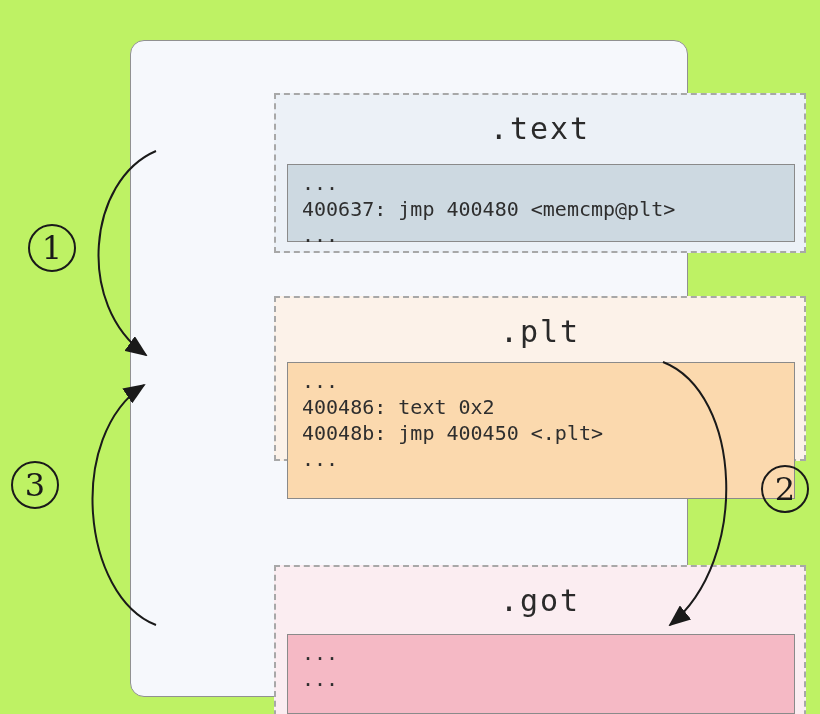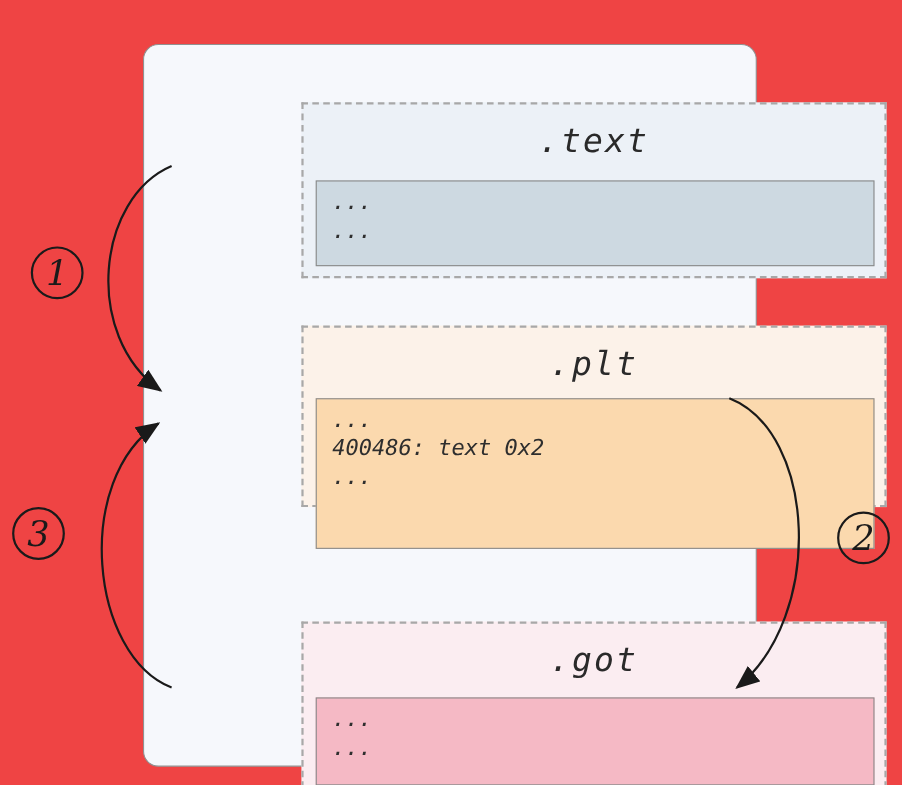--- a/index.html
+++ b/index.html
@@ -6,22 +6,21 @@
   html, body { width: 820px; height: 714px; }
   body {
     font-family: "DejaVu Sans Mono", "Liberation Mono", monospace;
     background: #f5f5f5;
     overflow: hidden;
   }
   .canvas {
     position: relative;
     width: 820px;
     height: 714px;
-    background: #ef4444;
-    font-style: italic;
+    background: #bef264;
   }
   .outer-container {
     position: absolute;
     left: 130px; top: 40px;
     width: 558px; height: 657px;
     background: #f6f8fc;
     border: 1.5px solid #919191;
     border-radius: 14px;
   }
   .mem-section {
@@ -86,29 +85,31 @@
 <body>
 
 <div class="canvas">
 
   <div class="outer-container" style="background-color: rgb(246, 248, 252);">
 
     <div class="mem-section sec-text" style="background-color: rgb(236, 241, 247);">
       <div class="section-title">.text</div>
       <div class="code-box box-text" style="background-color: rgb(205, 217, 225);">
         <div class="code-line">...</div>
+        <div class="code-line">400637: jmp 400480 &lt;memcmp@plt&gt;</div>
         <div class="code-line">...</div>
       </div>
     </div>
 
     <div class="mem-section sec-plt" style="background-color: rgb(252, 242, 233);">
       <div class="section-title">.plt</div>
       <div class="code-box box-plt" style="background-color: rgb(251, 217, 174);">
         <div class="code-line">...</div>
         <div class="code-line">400486: text 0x2</div>
+        <div class="code-line">40048b: jmp 400450 &lt;.plt&gt;</div>
         <div class="code-line">...</div>
       </div>
     </div>
 
     <div class="mem-section sec-got" style="background-color: rgb(251, 237, 241);">
       <div class="section-title">.got</div>
       <div class="code-box box-got" style="background-color: rgb(245, 185, 197);">
         <div class="code-line">...</div>
         <div class="code-line">...</div>
       </div>

